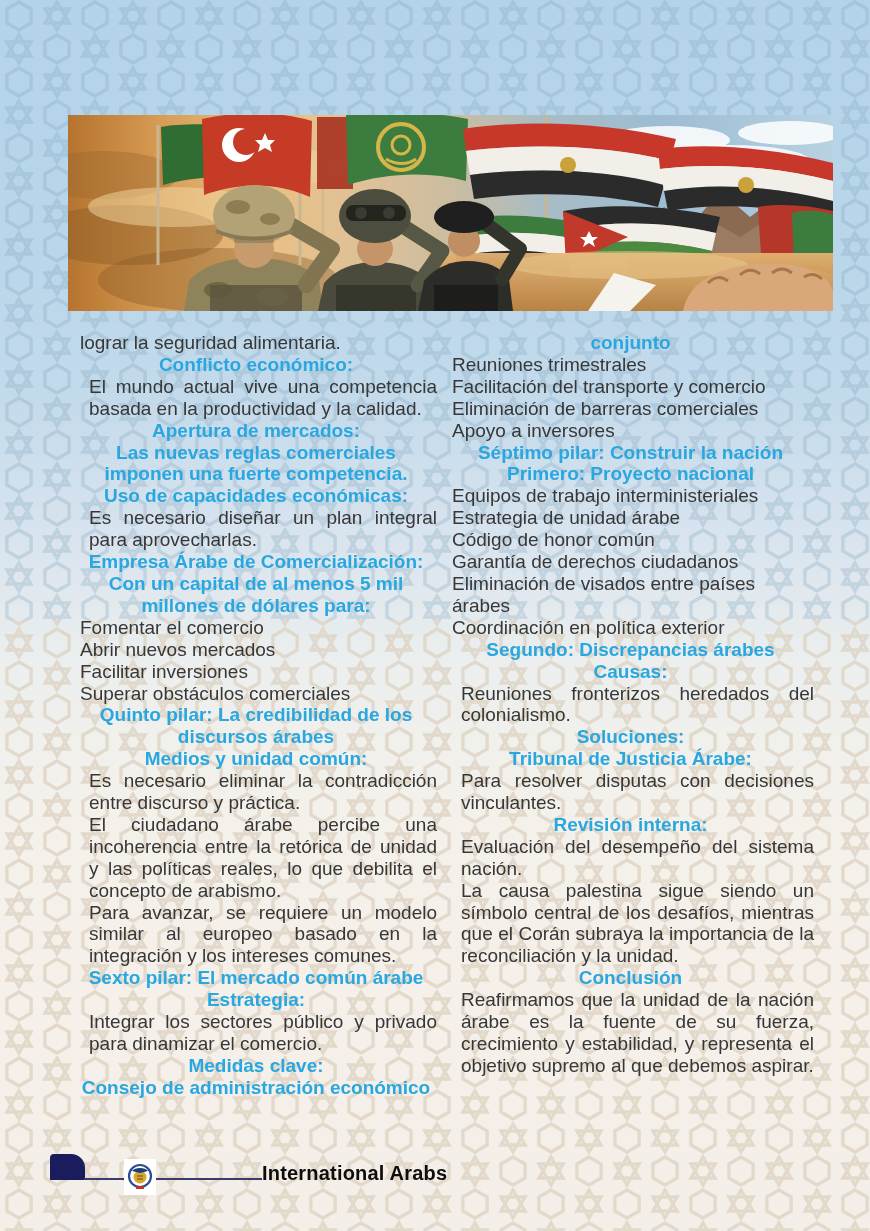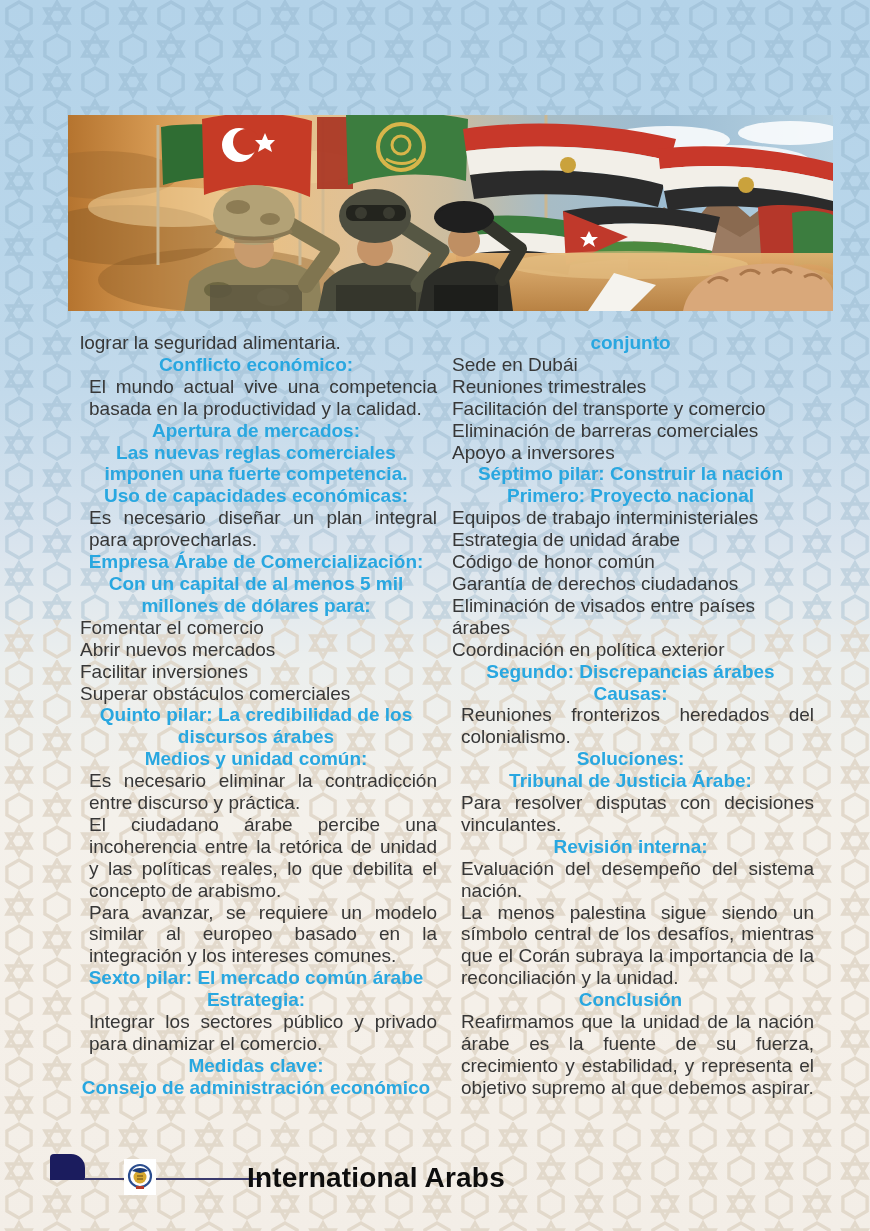--- a/index.html
+++ b/index.html
@@ -37,22 +37,22 @@
     background:#1b1c5e;border-radius:4px 14px 0 0;
   }
   .footer-line{
     position:absolute;left:84px;top:28px;width:178px;height:2px;background:#3b3b6e;
   }
   .footer-logo{
     position:absolute;left:124px;top:9px;width:32px;height:36px;
     background:#ffffff;display:flex;align-items:center;justify-content:center;
   }
   .brand{
-    position:absolute;left:247px;top:12px;
-    font-size:28px;font-weight:700;color:#0d0d0d;letter-spacing:0.2px;
+    position:absolute;left:262px;top:12px;
+    font-size:20px;font-weight:700;color:#0d0d0d;letter-spacing:0.2px;
   }
 </style>
 </head>
 <body>
 
 <div class="page">
 
   <svg class="pattern-layer" width="870" height="1231" viewBox="0 0 870 1231" xmlns="http://www.w3.org/2000/svg">
     <defs>
       <pattern id="pt-b" width="76" height="66" patternUnits="userSpaceOnUse">
@@ -254,42 +254,41 @@
         <div class="blk p">El ciudadano árabe percibe una incoherencia entre la retórica de unidad y las políticas reales, lo que debilita el concepto de arabismo.</div>
         <div class="blk p">Para avanzar, se requiere un modelo similar al europeo basado en la integración y los intereses comunes.</div>
         <div class="blk h">Sexto pilar: El mercado común árabe</div>
         <div class="blk h">Estrategia:</div>
         <div class="blk p">Integrar los sectores público y privado para dinamizar el comercio.</div>
         <div class="blk h">Medidas clave:</div>
         <div class="blk h">Consejo de administración económico</div>
       </div>
     <div class="col right">
         <div class="blk h">conjunto</div>
-        <div class="blk li">Sede en Dubái</div>
         <div class="blk li">Reuniones trimestrales</div>
         <div class="blk li">Facilitación del transporte y comercio</div>
         <div class="blk li">Eliminación de barreras comerciales</div>
         <div class="blk li">Apoyo a inversores</div>
         <div class="blk h">Séptimo pilar: Construir la nación</div>
         <div class="blk h">Primero: Proyecto nacional</div>
         <div class="blk li">Equipos de trabajo interministeriales</div>
         <div class="blk li">Estrategia de unidad árabe</div>
         <div class="blk li">Código de honor común</div>
         <div class="blk li">Garantía de derechos ciudadanos</div>
         <div class="blk li">Eliminación de visados entre países árabes</div>
         <div class="blk li">Coordinación en política exterior</div>
         <div class="blk h">Segundo: Discrepancias árabes</div>
         <div class="blk h">Causas:</div>
         <div class="blk p">Reuniones fronterizos heredados del colonialismo.</div>
         <div class="blk h">Soluciones:</div>
         <div class="blk h">Tribunal de Justicia Árabe:</div>
         <div class="blk p">Para resolver disputas con decisiones vinculantes.</div>
         <div class="blk h">Revisión interna:</div>
         <div class="blk p">Evaluación del desempeño del sistema nación.</div>
-        <div class="blk p">La menos palestina sigue siendo un símbolo central de los desafíos, mientras que el Corán subraya la importancia de la reconciliación y la unidad.</div>
+        <div class="blk p">La causa palestina sigue siendo un símbolo central de los desafíos, mientras que el Corán subraya la importancia de la reconciliación y la unidad.</div>
         <div class="blk h">Conclusión</div>
         <div class="blk p">Reafirmamos que la unidad de la nación árabe es la fuente de su fuerza, crecimiento y estabilidad, y representa el objetivo supremo al que debemos aspirar.</div>
       </div>
   </div>
 
   <div class="footer">
     <div class="footer-tab"></div>
     <div class="footer-line"></div>
     <div class="footer-logo">
       <svg width="26" height="30" viewBox="0 0 26 30" xmlns="http://www.w3.org/2000/svg">

